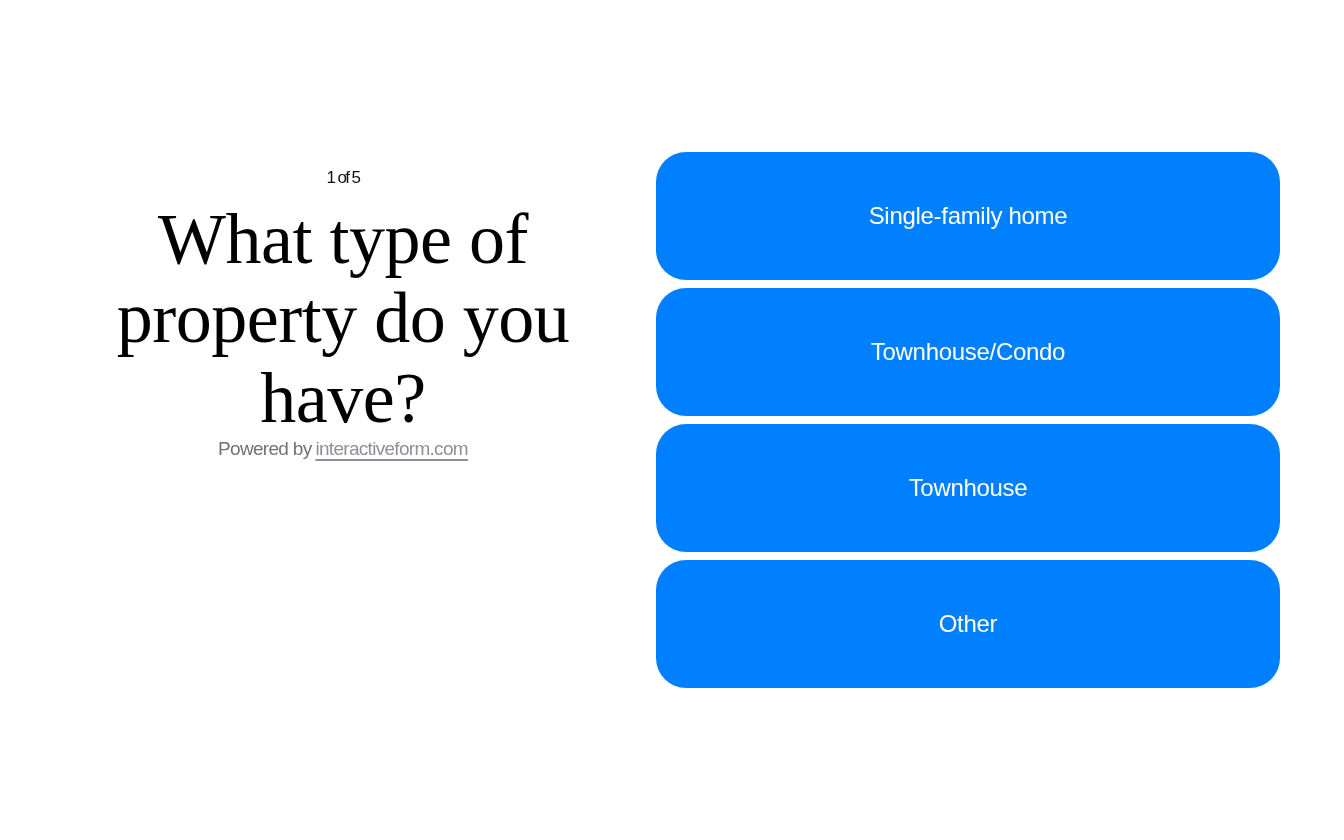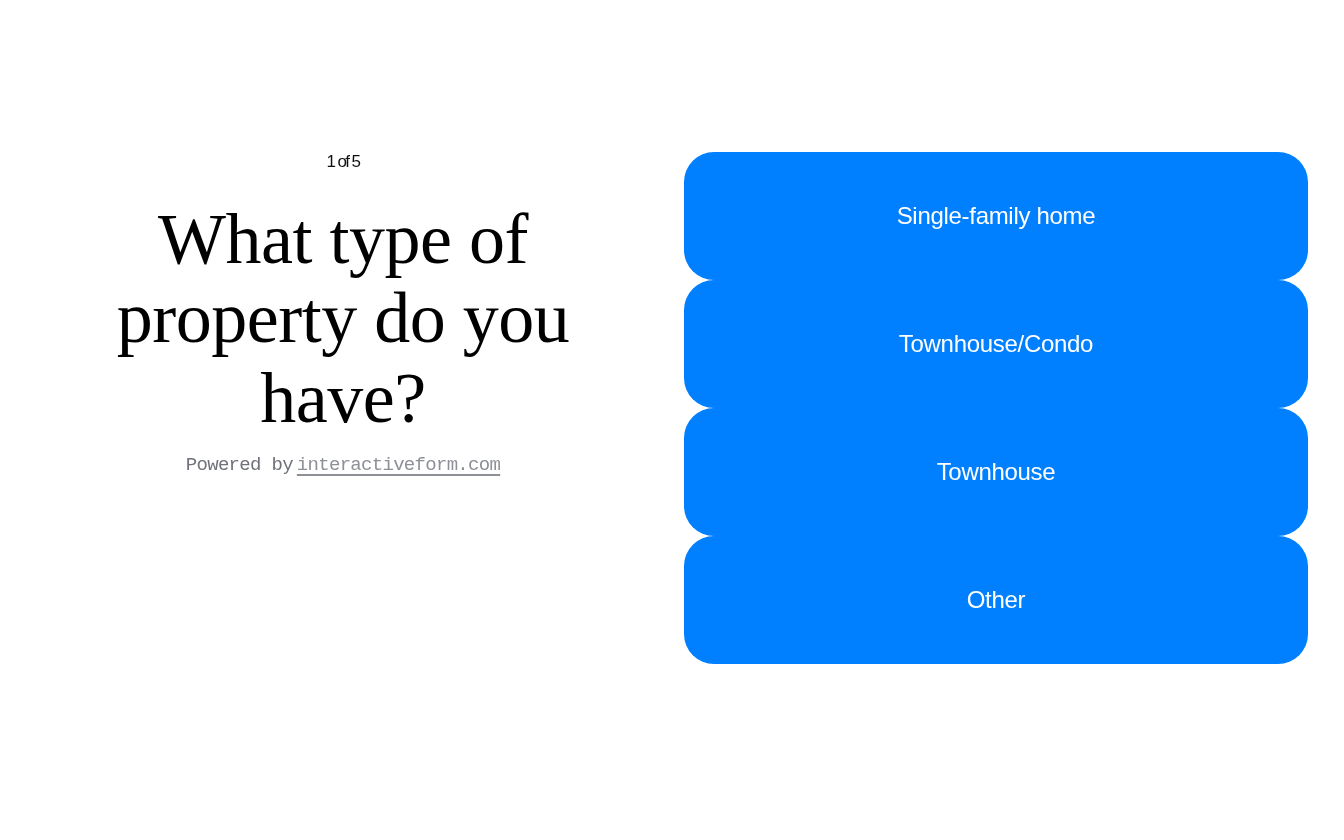--- a/index.html
+++ b/index.html
@@ -47,51 +47,52 @@
   }
 
   .question-title {
     font-family: "Liberation Serif", "DejaVu Serif", serif;
     font-size: 72px;
     font-weight: 400;
     color: #000000;
     line-height: 1.1;
     letter-spacing: -0.5px;
     text-align: center;
-    margin: 16px;
+    margin: 0;
     max-width: 470px;
   }
 
   .powered-by {
-    font-family: Liberation Mono, monospace;
+    font-family: Liberation Sans, sans-serif;
     font-size: 19px;
     font-weight: 400;
     color: #6f7278;
     letter-spacing: -0.7px;
     text-align: center;
     white-space: nowrap;
   }
 
   .powered-by .brand-link {
     color: #8d9096;
     text-decoration: underline;
     text-underline-offset: 4px;
     text-decoration-thickness: 1.5px;
     cursor: pointer;
     margin-left: 4px;
   }
 
   
   .answer-panel {
     position: absolute;
-    left: 684px;
+    left: 656px;
     top: 152px;
     width: 624px;
     display: flex;
     flex-direction: column;
+    gap: 8px;
     justify-content: space-between;
   }
 
   .answer-option {
     height: 128px;
     border: none;
     border-radius: 30px;
     background: #0080ff;
     color: #ffffff;
     font-family: "Liberation Sans", sans-serif;

